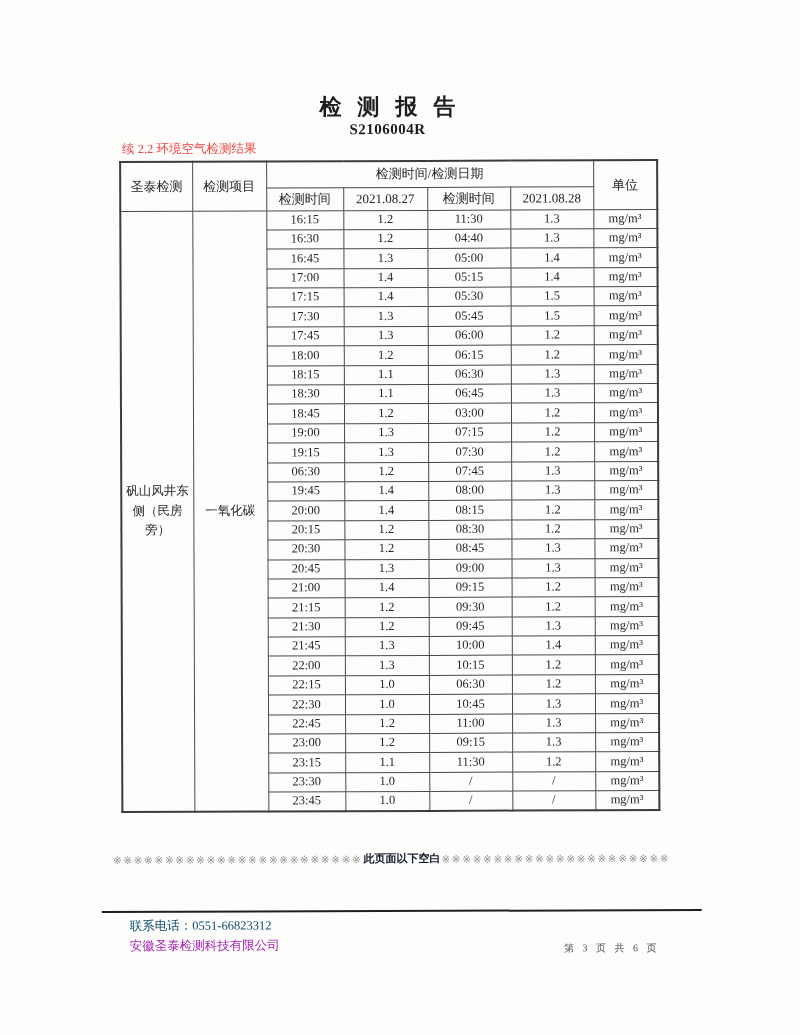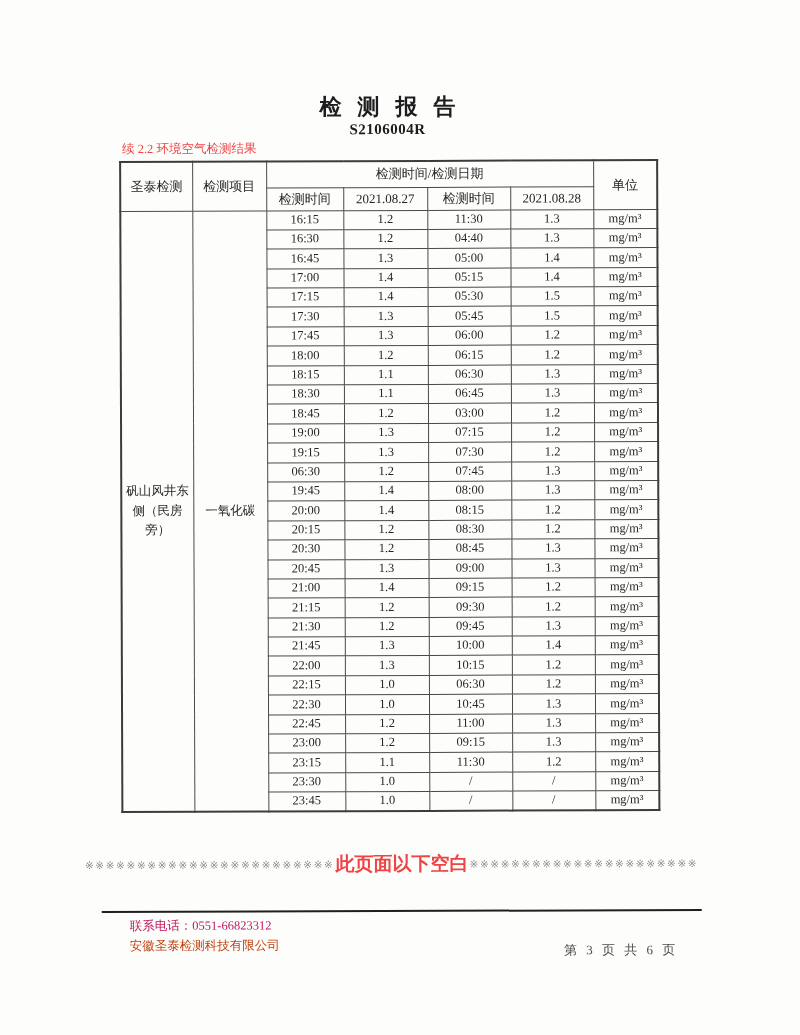--- a/index.html
+++ b/index.html
@@ -79,40 +79,40 @@
     position:absolute; top:851px; left:118px; width:544px;
     display:flex; align-items:center; justify-content:center;
     white-space:nowrap;
   }
   .asterisks {
     font-family:"DejaVu Sans",sans-serif;
     font-size:10.5px; color:#8d8d8d; letter-spacing:1.6px;
   }
   .blank-text {
     font-family:Liberation Sans, sans-serif;
-    font-weight:bold; font-size:19px; color:#ef4444;
+    font-weight:bold; font-size:11px; color:#0f172a;
     padding:0 1px;
   }
 
   
   .footer-rule {
     position:absolute; top:910px; left:100px; width:600px;
     border-top:2px solid #1f1f1f;
   }
   .footer-phone {
     position:absolute; top:917px; left:128px;
-    font-size:12.5px; color:#be185d;
+    font-size:12.5px; color:#0c4a6e;
   }
   .footer-company {
     position:absolute; top:937px; left:128px;
-    font-size:12.5px; color:#c2410c;
+    font-size:12.5px; color:#a21caf;
   }
   .footer-page {
     position:absolute; top:942px; left:562px;
-    font-size:13px; color:#4c4c4c; letter-spacing:3px;
+    font-size:10px; color:#4c4c4c; letter-spacing:3px;
   }
 </style>
 </head>
 <body>
 
 <div class="page">
   <div class="scan">
 
 
     <div class="doc-title">检测报告</div>

